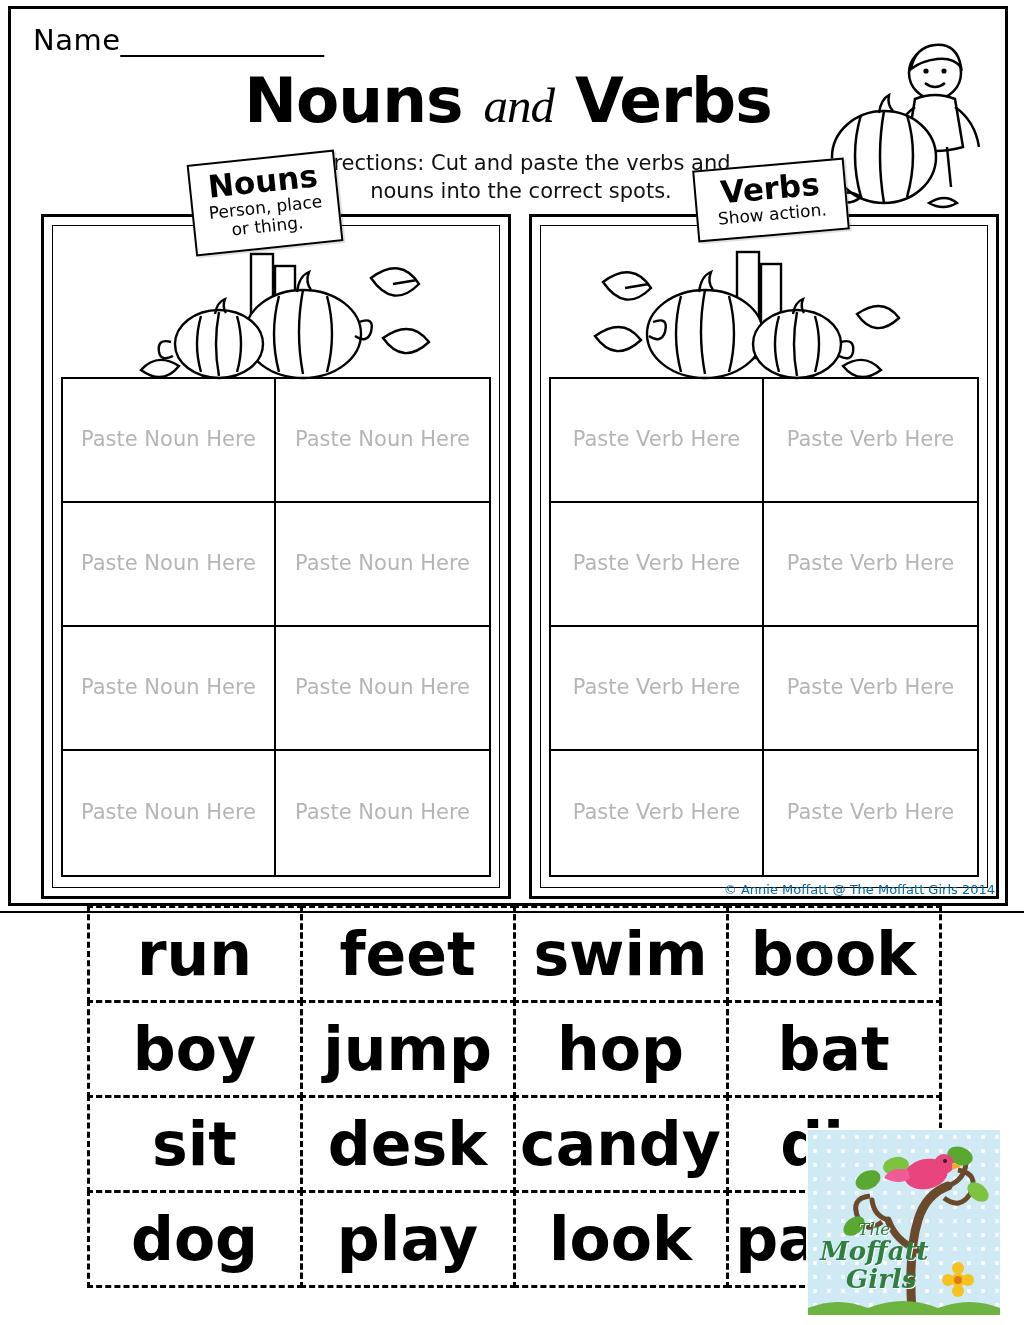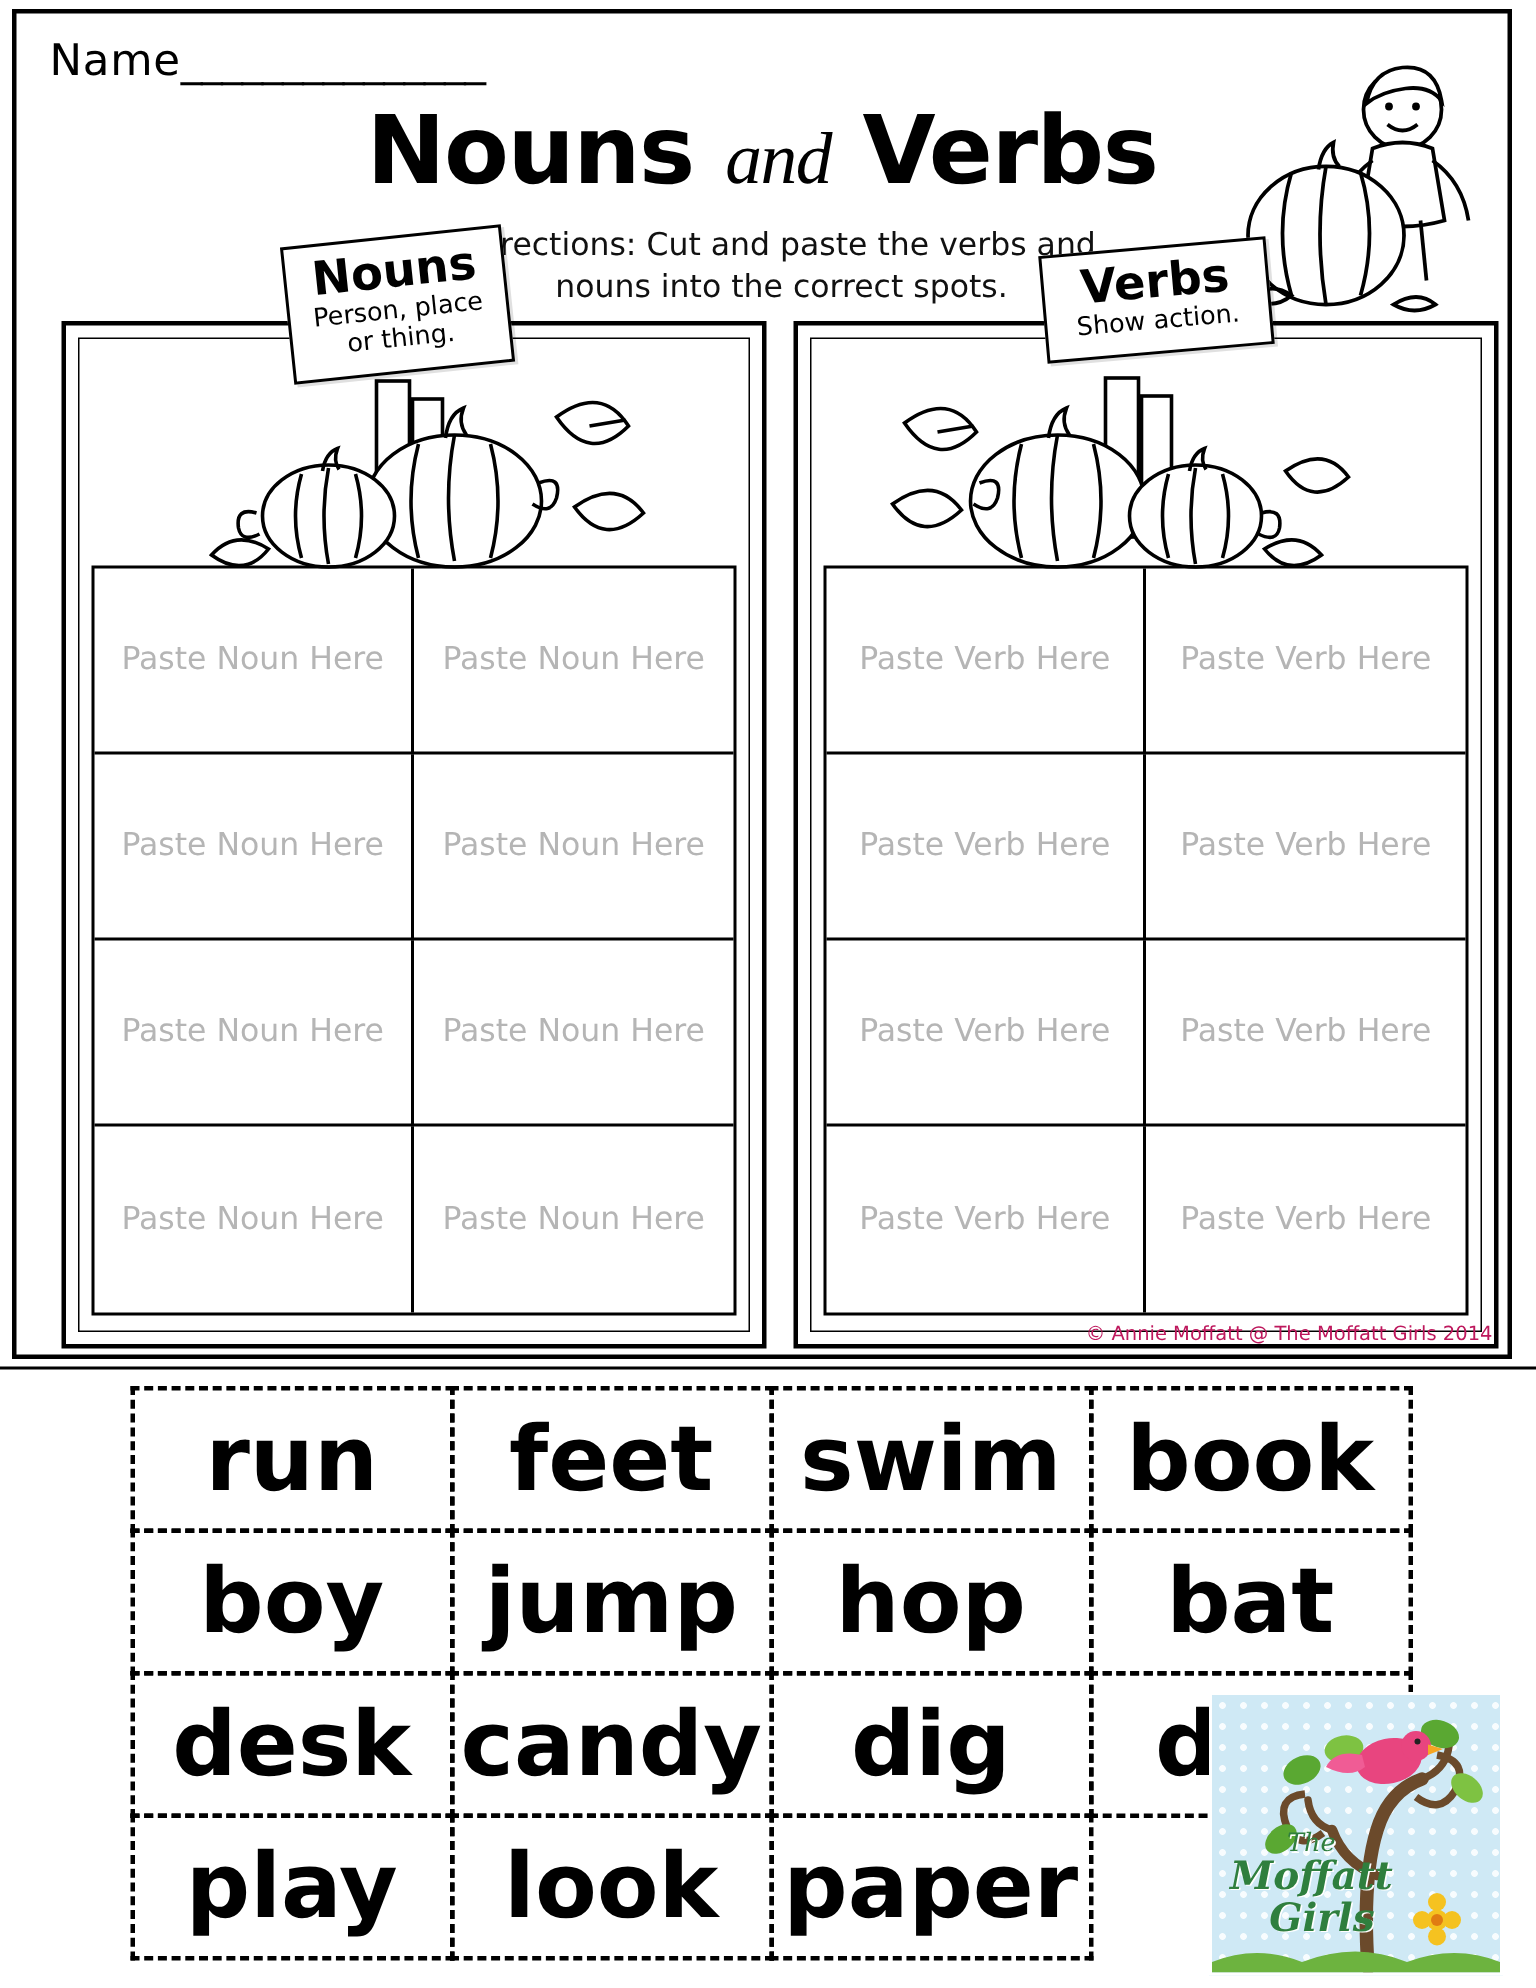--- a/index.html
+++ b/index.html
@@ -168,29 +168,29 @@
     top: 155px;
     width: 152px;
     transform: rotate(-5deg);
   }
 
   .copyright {
     position: absolute;
     right: 10px;
     bottom: 6px;
     font-size: 13px;
-    color: #be185d;
+    color: #0369a1;
     font-family: "DejaVu Sans", sans-serif;
   }
 
   
   .cards {
     position: absolute;
     left: 88px;
-    top: 925px;
+    top: 906px;
     width: 852px;
     height: 380px;
     display: grid;
     grid-template-columns: repeat(4, 1fr);
     grid-template-rows: repeat(4, 1fr);
   }
   .card {
     border: 3px dashed #000;
     margin: -1.5px;
     box-sizing: border-box;
@@ -404,20 +404,21 @@
 
 <div class="cards">
   <div class="card">run</div>
   <div class="card">feet</div>
   <div class="card">swim</div>
   <div class="card">book</div>
   <div class="card">boy</div>
   <div class="card">jump</div>
   <div class="card">hop</div>
   <div class="card">bat</div>
+  <div class="card">sit</div>
   <div class="card">desk</div>
   <div class="card">candy</div>
   <div class="card">dig</div>
   <div class="card">dog</div>
   <div class="card">play</div>
   <div class="card">look</div>
   <div class="card">paper</div>
 </div>
 
 <div class="logo">

